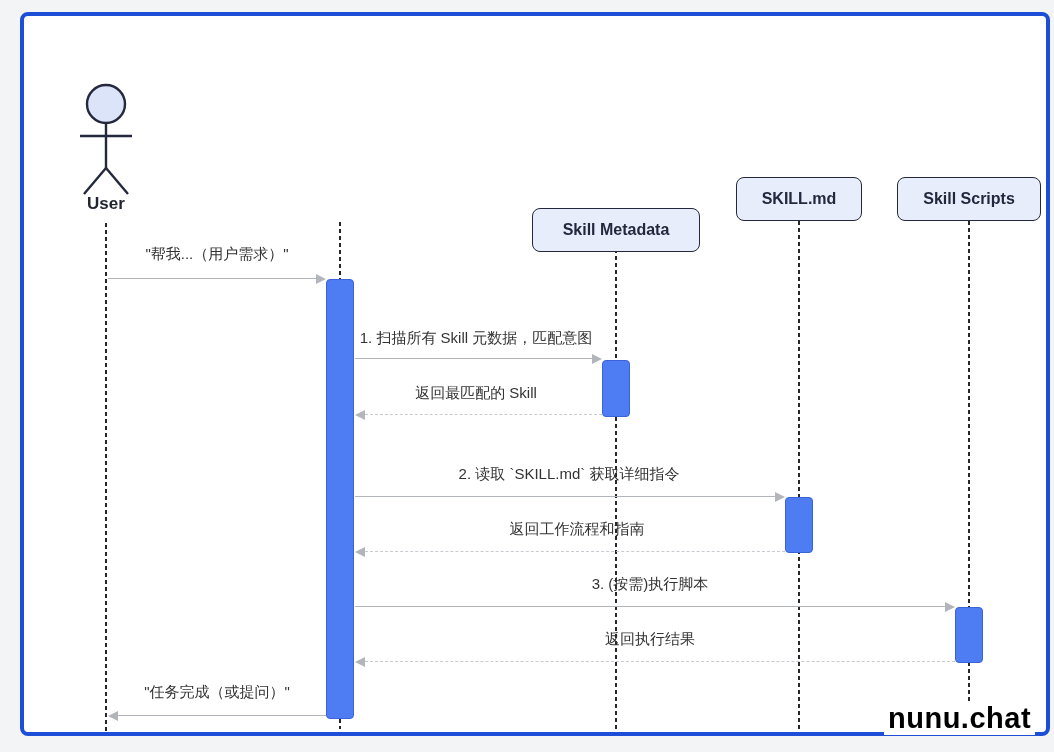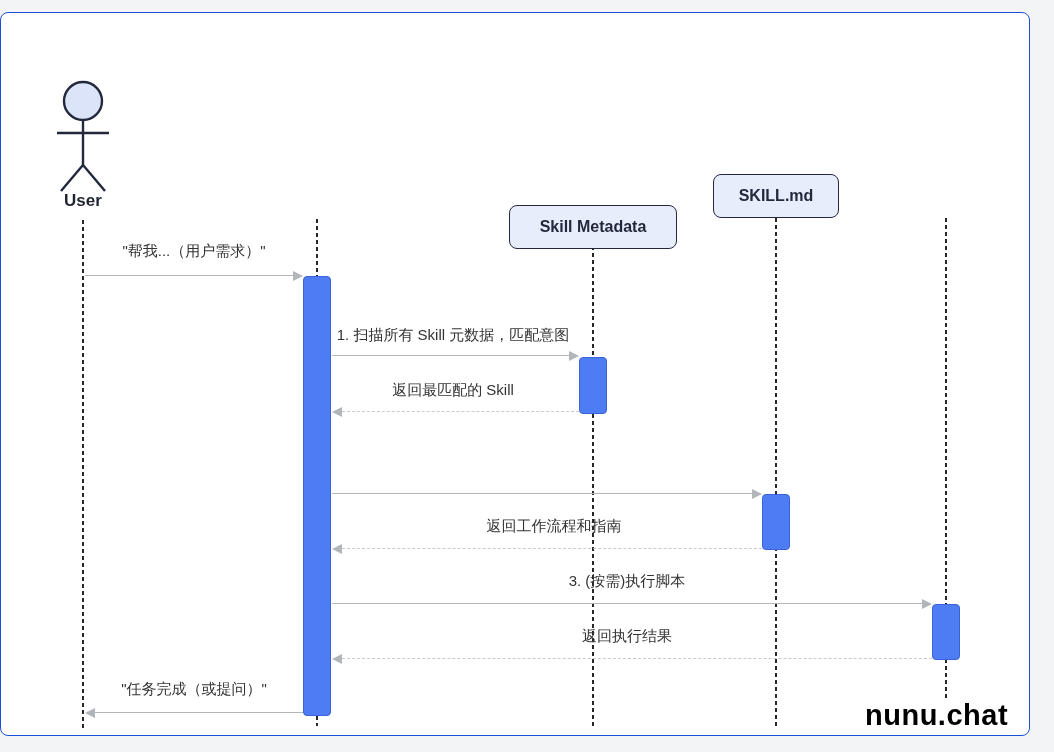--- a/index.html
+++ b/index.html
@@ -4,22 +4,22 @@
 <style>
   html,body { margin:0; padding:0; }
   body {
     width:1054px; height:752px;
     background:#f3f4f6;
     font-family:"Liberation Sans","DejaVu Sans",sans-serif;
     overflow:hidden;
   }
   .stage { position:relative; width:1054px; height:752px; }
   .card {
-    position:absolute; left:0; top:12px; width:1030px; height:724px;
-    background:#ffffff; border-radius:8px; border:1px solid #1d4ed8;
+    position:absolute; left:20px; top:12px; width:1030px; height:724px;
+    background:#ffffff; border-radius:8px; border:4px solid #1d4ed8;
     box-sizing:border-box;
   }
   
   .lifeline {
     position:absolute; width:2px;
     background:repeating-linear-gradient(to bottom,#26272b 0px,#26272b 4px,transparent 4px,transparent 7px);
     z-index:1;
   }
   
   .pbox {
@@ -80,38 +80,42 @@
       <line x1="42" y1="88" x2="64" y2="114" stroke="#23283d" stroke-width="2.4"></line>
     </svg>
     <div class="user-label">User</div>
 
     <div class="pbox" style="left:508px; top:161px; width:168px;margin-top:31px;">
       <span>Skill Metadata</span>
     </div>
     <div class="pbox" style="left:712px; top:161px; width:126px;">
       <span>SKILL.md</span>
     </div>
+    <div class="pbox" style="left:873px; top:161px; width:144px;">
+      <span>Skill Scripts</span>
+    </div>
 
     <div class="activation" style="left:302px; top:263px; height:440px;"></div>
     <div class="activation" style="left:578px; top:344px; height:57px;"></div>
     <div class="activation" style="left:761px; top:481px; height:56px;"></div>
     <div class="activation" style="left:931px; top:591px; height:56px;"></div>
 
     <div class="mlabel" style="left:193px; top:229px;">"帮我...（用户需求）"</div>
     <div class="mline solid" style="left:84px; top:262px; width:208px;"></div>
     <div class="ahead right" style="left:292px; top:258px;"></div>
 
     <div class="mlabel" style="left:452px; top:313px;">1. 扫描所有 Skill 元数据，匹配意图</div>
     <div class="mline solid" style="left:331px; top:342px; width:237px;"></div>
     <div class="ahead right" style="left:568px; top:338px;"></div>
 
     <div class="mlabel" style="left:452px; top:368px;">返回最匹配的 Skill</div>
     <div class="mline dashed" style="left:341px; top:398px; width:237px;"></div>
     <div class="ahead left" style="left:331px; top:394px;"></div>
 
+    <div class="mlabel" style="left:545px; top:449px;">2. 读取 `SKILL.md` 获取详细指令</div>
     <div class="mline solid" style="left:331px; top:480px; width:420px;"></div>
     <div class="ahead right" style="left:751px; top:476px;"></div>
 
     <div class="mlabel" style="left:545px; top:504px;margin-left:8px;">返回工作流程和指南</div>
     <div class="mline dashed" style="left:341px; top:535px; width:420px;"></div>
     <div class="ahead left" style="left:331px; top:531px;"></div>
 
     <div class="mlabel" style="left:626px; top:559px;">3. (按需)执行脚本</div>
     <div class="mline solid" style="left:331px; top:590px; width:590px;"></div>
     <div class="ahead right" style="left:921px; top:586px;"></div>

